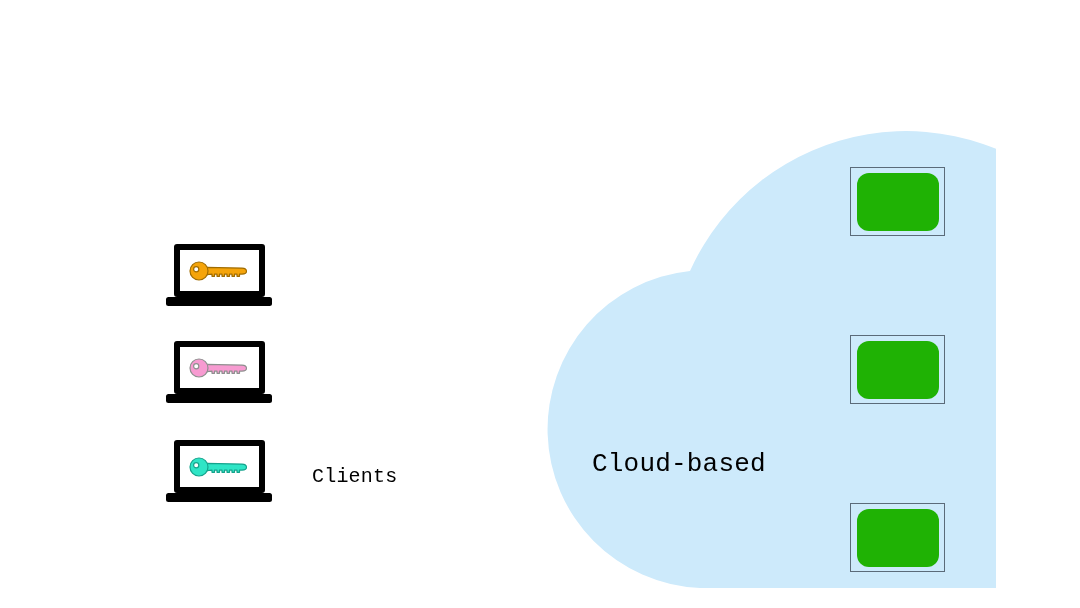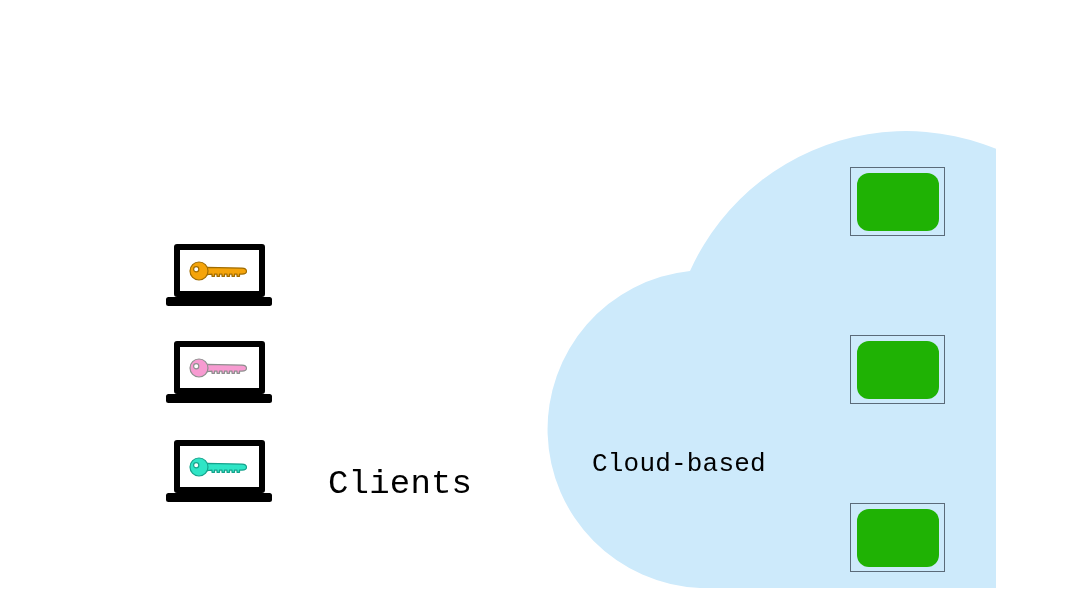--- a/index.html
+++ b/index.html
@@ -21,23 +21,23 @@
     position: absolute;
     left: 592px;
     top: 449px;
     font-size: 26px;
     line-height: 31px;
     letter-spacing: 0.2px;
     white-space: nowrap;
   }
   .clients-label {
     position: absolute;
-    left: 328px;
+    left: 312px;
     top: 465px;
-    font-size: 34px;
+    font-size: 20px;
     letter-spacing: 0.2px;
     white-space: nowrap;
   }
   .server-box {
     position: absolute;
     left: 850px;
     width: 93px;
     height: 67px;
     border: 1.5px solid #5b6b79;
     display: flex;

